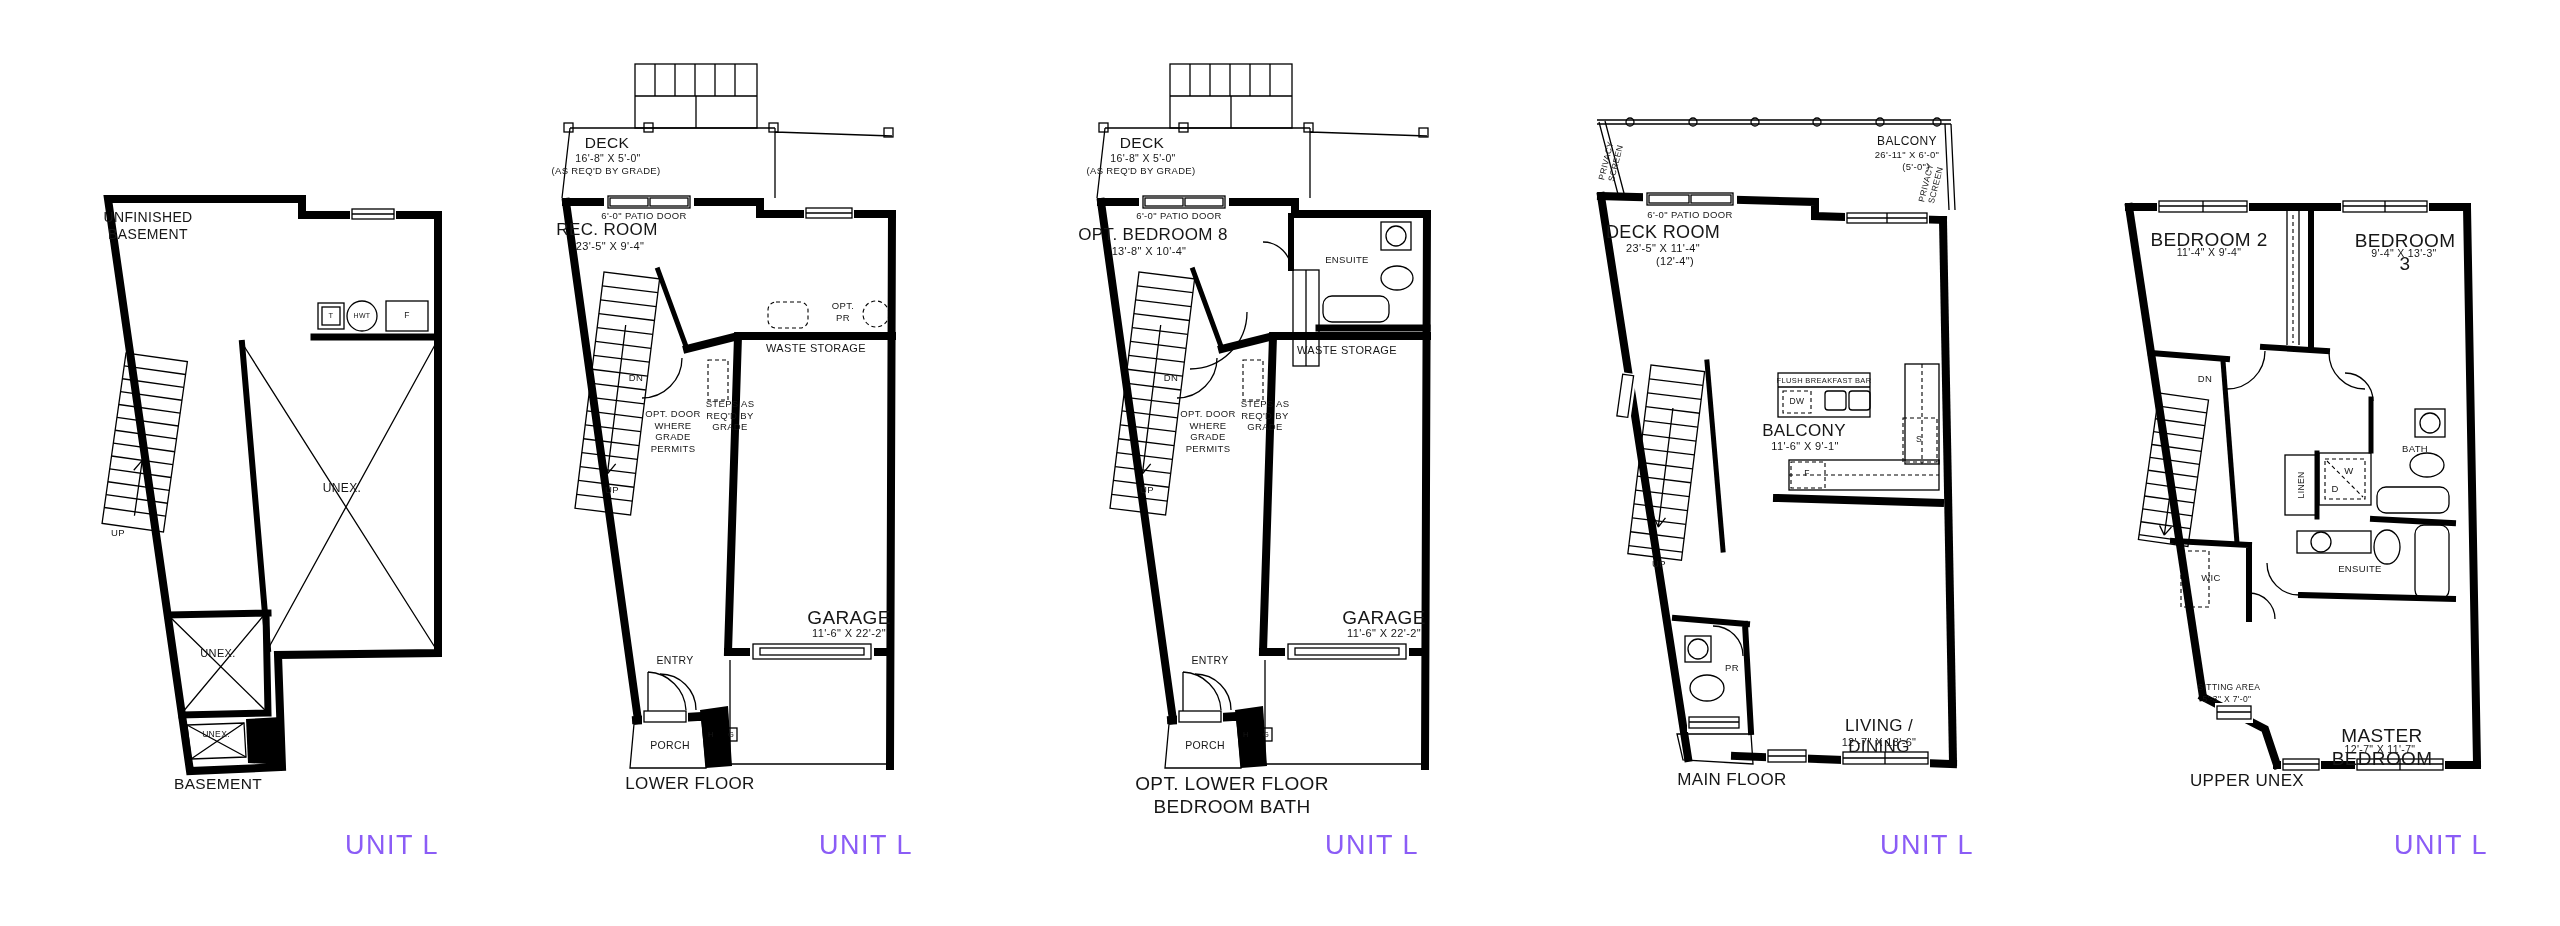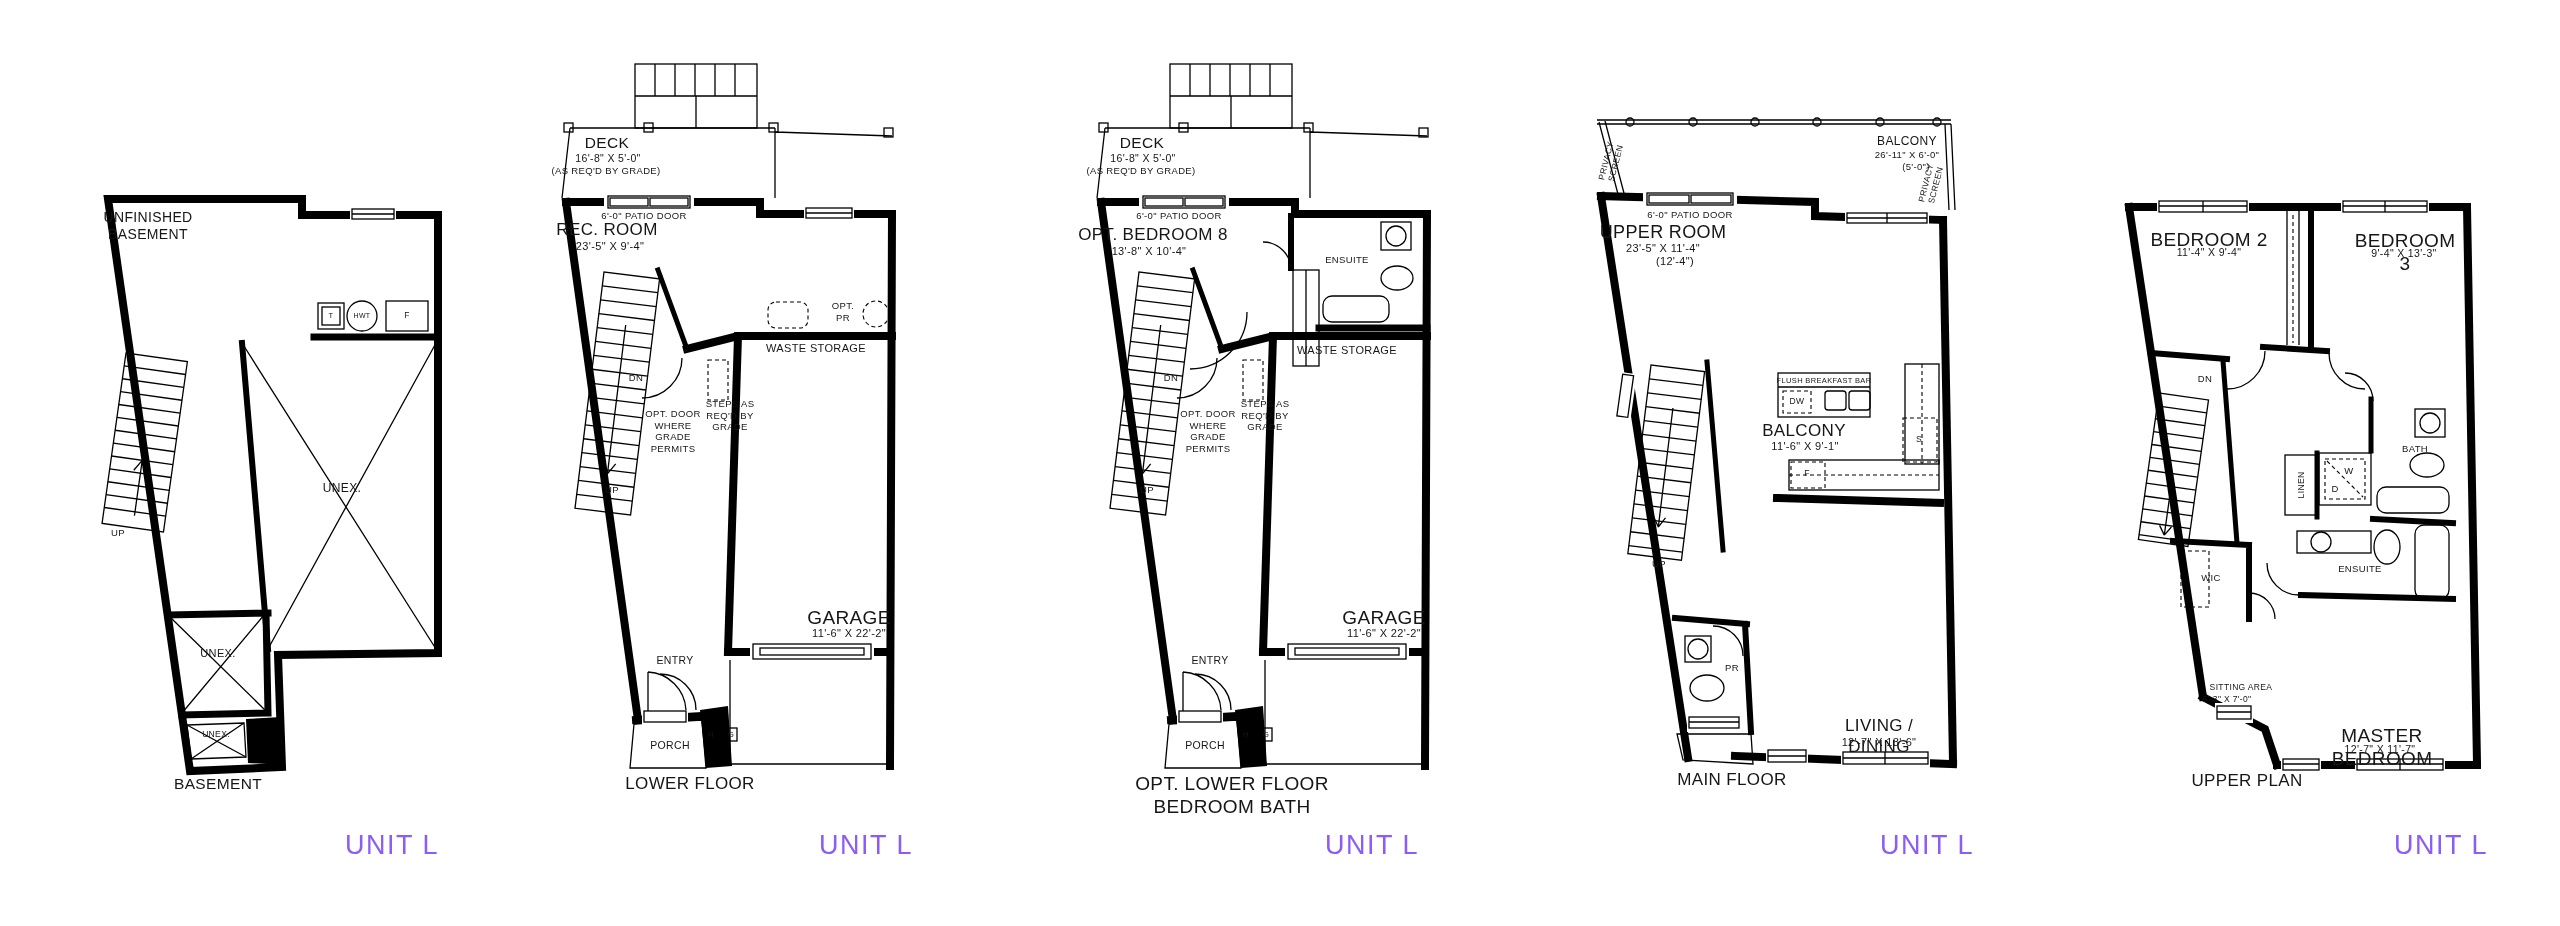--- a/index.html
+++ b/index.html
@@ -363,21 +363,21 @@
       </g>
     </svg>
     <div class="lbl f8 vp" style="left:26px;top:52px">PRIVACY
 SCREEN</div>
     <div class="lbl f8 vp" style="left:346px;top:74px">PRIVACY
 SCREEN</div>
     <div class="lbl f12" style="left:322px;top:24px">BALCONY</div>
     <div class="lbl f9" style="left:322px;top:39px">26'-11" X 6'-0"</div>
     <div class="lbl f9" style="left:331px;top:51px">(5'-0")</div>
     <div class="lbl f9" style="left:105px;top:99px">6'-0" PATIO DOOR</div>
-    <div class="lbl f18" style="left:78px;top:112px">UPPER ROOM</div>
+    <div class="lbl f18" style="left:78px;top:112px">DECK ROOM</div>
     <div class="lbl f11" style="left:78px;top:132px">23'-5" X 11'-4"</div>
     <div class="lbl f11" style="left:90px;top:145px">(12'-4")</div>
     <div class="lbl f7" style="left:239px;top:266px">FLUSH BREAKFAST BAR</div>
     <div class="lbl f8" style="left:212px;top:286px">DW</div>
     <div class="lbl f17" style="left:219px;top:311px">BALCONY</div>
     <div class="lbl f11" style="left:220px;top:330px">11'-6" X 9'-1"</div>
     <div class="lbl f8" style="left:334px;top:324px">S</div>
     <div class="lbl f8" style="left:222px;top:358px">F</div>
     <div class="lbl f9" style="left:74px;top:448px">UP</div>
     <div class="lbl f9" style="left:147px;top:552px">PR</div>
@@ -468,25 +468,25 @@
     <div class="lbl f10" style="left:94px;top:51px">11'-4" X 9'-4"</div>
     <div class="lbl f16" style="left:290px;top:34px">BEDROOM 3</div>
     <div class="lbl f10" style="left:289px;top:52px">9'-4" X 13'-3"</div>
     <div class="lbl f9" style="left:90px;top:178px">DN</div>
     <div class="lbl f8 v" style="left:186px;top:290px">LINEN</div>
     <div class="lbl f9" style="left:234px;top:270px">W</div>
     <div class="lbl f9" style="left:220px;top:288px">D</div>
     <div class="lbl f9" style="left:300px;top:248px">BATH</div>
     <div class="lbl f9" style="left:245px;top:368px">ENSUITE</div>
     <div class="lbl f9" style="left:96px;top:377px">WIC</div>
-    <div class="lbl f8" style="left:126px;top:487px">SITTING AREA</div>
+    <div class="lbl f8" style="left:114px;top:487px">SITTING AREA</div>
     <div class="lbl f8" style="left:112px;top:499px">5'-3" X 7'-0"</div>
     <div class="lbl f16" style="left:267px;top:529px">MASTER BEDROOM</div>
     <div class="lbl f10" style="left:265px;top:548px">12'-7" X 11'-7"</div>
-    <div class="lbl f17" style="left:132px;top:576px">UPPER PLAN</div>
+    <div class="lbl f17" style="left:132px;top:576px">UPPER UNEX</div>
   </section>
 
   <div class="unit-l" style="left:392px;top:830px">UNIT L</div>
   <div class="unit-l" style="left:866px;top:830px">UNIT L</div>
   <div class="unit-l" style="left:1372px;top:830px">UNIT L</div>
   <div class="unit-l" style="left:1927px;top:830px">UNIT L</div>
   <div class="unit-l" style="left:2441px;top:830px">UNIT L</div>
 
 </div>
 

